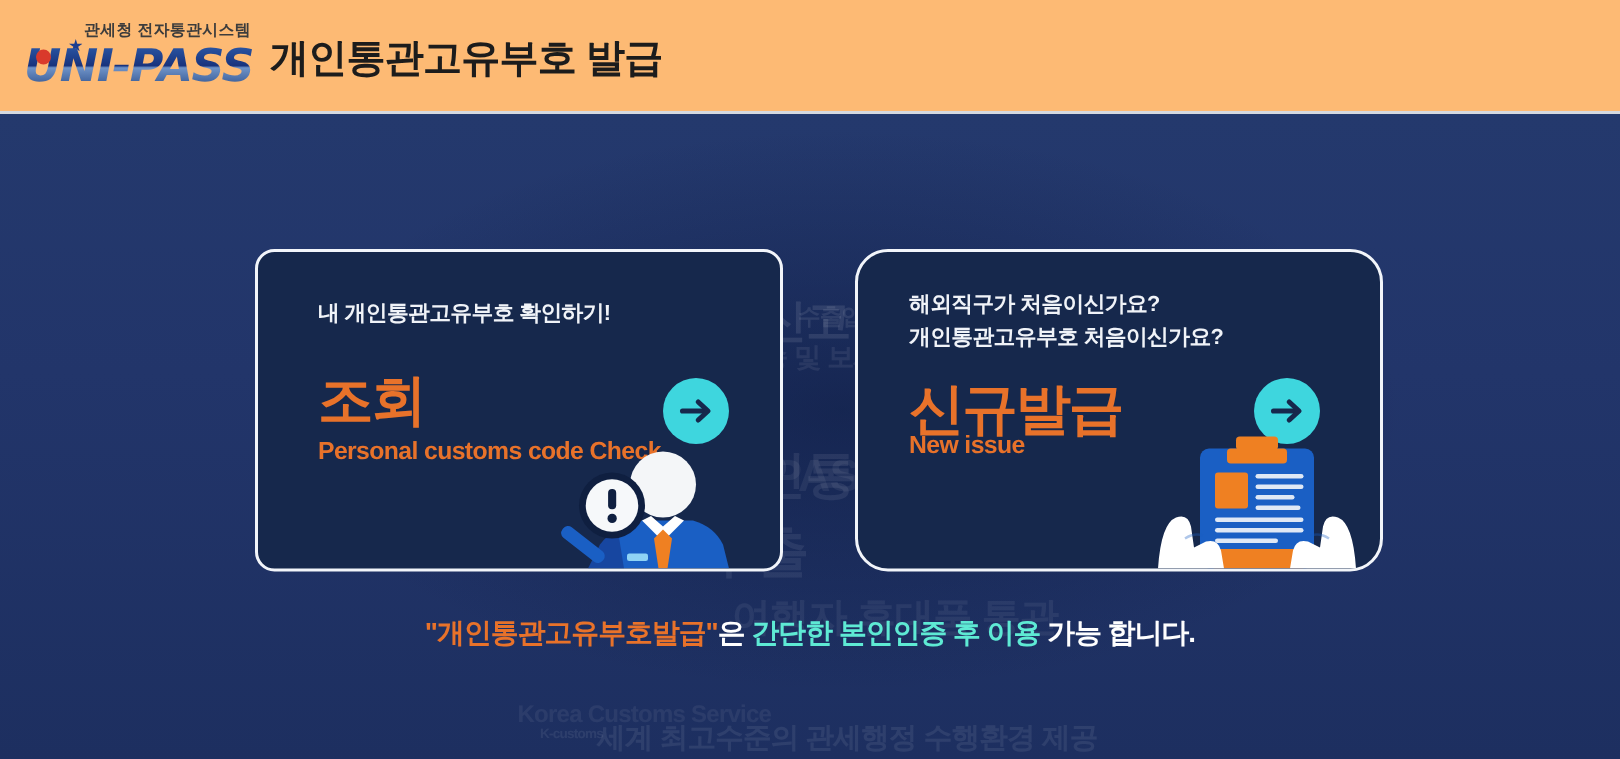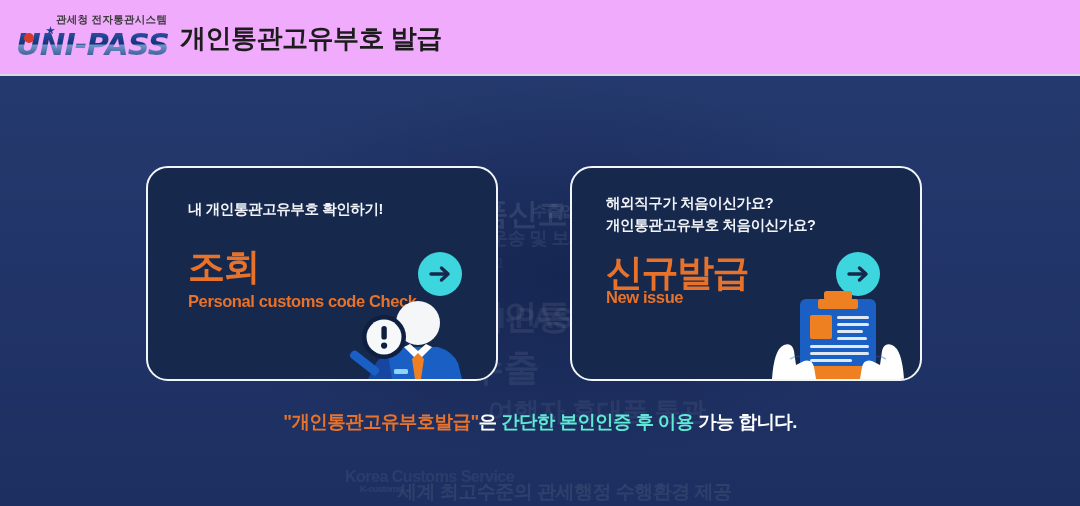--- a/index.html
+++ b/index.html
@@ -18,21 +18,21 @@
     position: relative;
     width: 1080px;
     height: 506px;
   }
 
   
   .header {
     position: relative;
     width: 1080px;
     height: 76px;
-    background: #f0abfc;
+    background: #fdba74;
     display: flex;
     align-items: center;
     box-sizing: border-box;
     padding-left: 8px;
   }
   .logo-block {
     position: relative;
     width: 158px;
     height: 62px;
     flex: 0 0 auto;
@@ -161,21 +161,21 @@
     position: absolute;
     top: 90px;
     width: 352px;
     height: 215px;
     background: #16284c;
     border: 2px solid #f2f5fa;
     border-radius: 22px;
     box-sizing: border-box;
     overflow: hidden;
   }
-  .card-left  { left: 146px; }
+  .card-left  { left: 170px; border-radius: 13px; }
   .card-right { left: 570px; }
 
   .card-lines {
     position: absolute;
     left: 40px;
     top: 30px;
     right: 22px;
   }
   .card-line {
     font-size: 14.5px;

